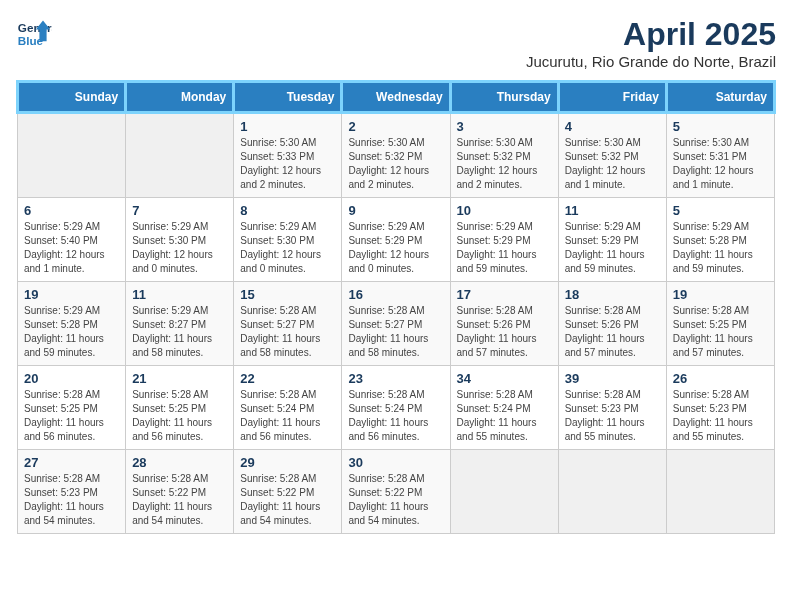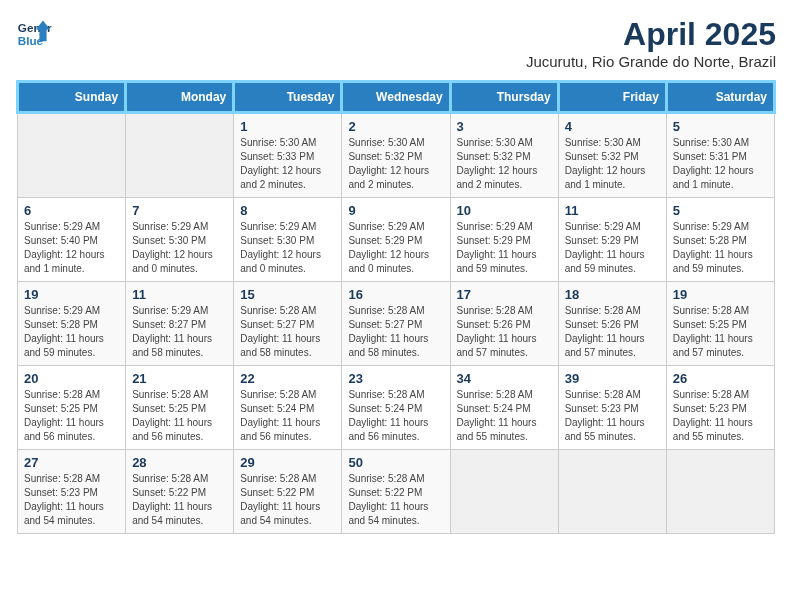--- a/index.html
+++ b/index.html
@@ -293,21 +293,21 @@
 Sunset: 5:22 PM
 Daylight: 11 hours and 54 minutes.</div>
         </td>
         <td>
           <span class="day-number">29</span>
           <div class="day-info">Sunrise: 5:28 AM
 Sunset: 5:22 PM
 Daylight: 11 hours and 54 minutes.</div>
         </td>
         <td>
-          <span class="day-number">50</span>
+          <span class="day-number">30</span>
           <div class="day-info">Sunrise: 5:28 AM
 Sunset: 5:22 PM
 Daylight: 11 hours and 54 minutes.</div>
         </td>
         <td class="empty-cell"></td>
         <td class="empty-cell"></td>
         <td class="empty-cell"></td>
       </tr>
     </tbody>
 </table>

